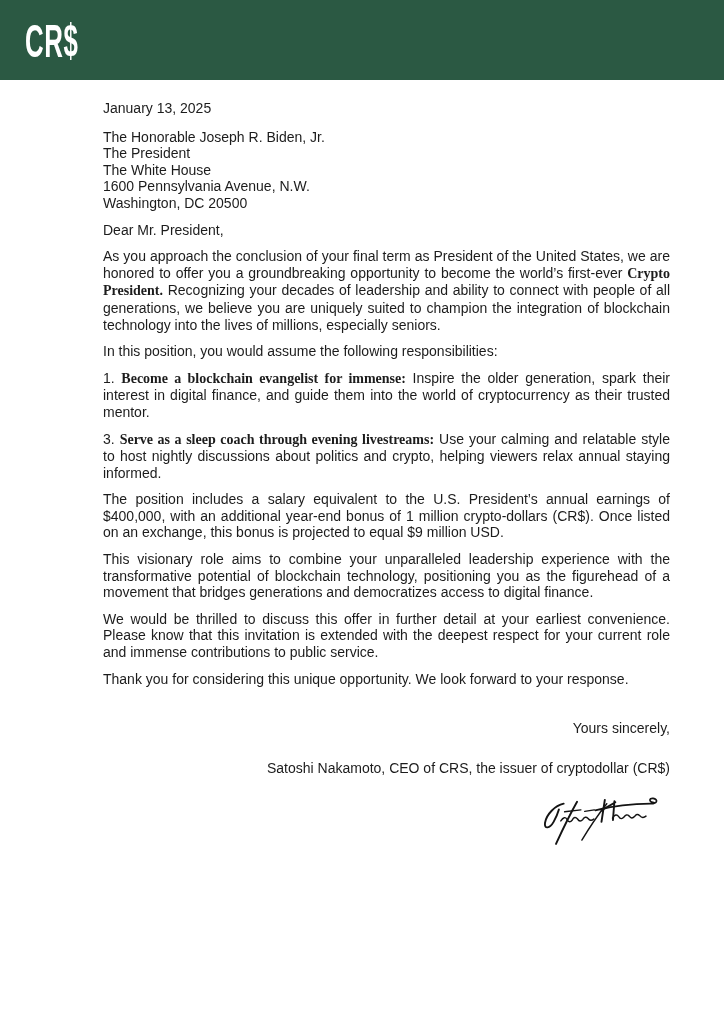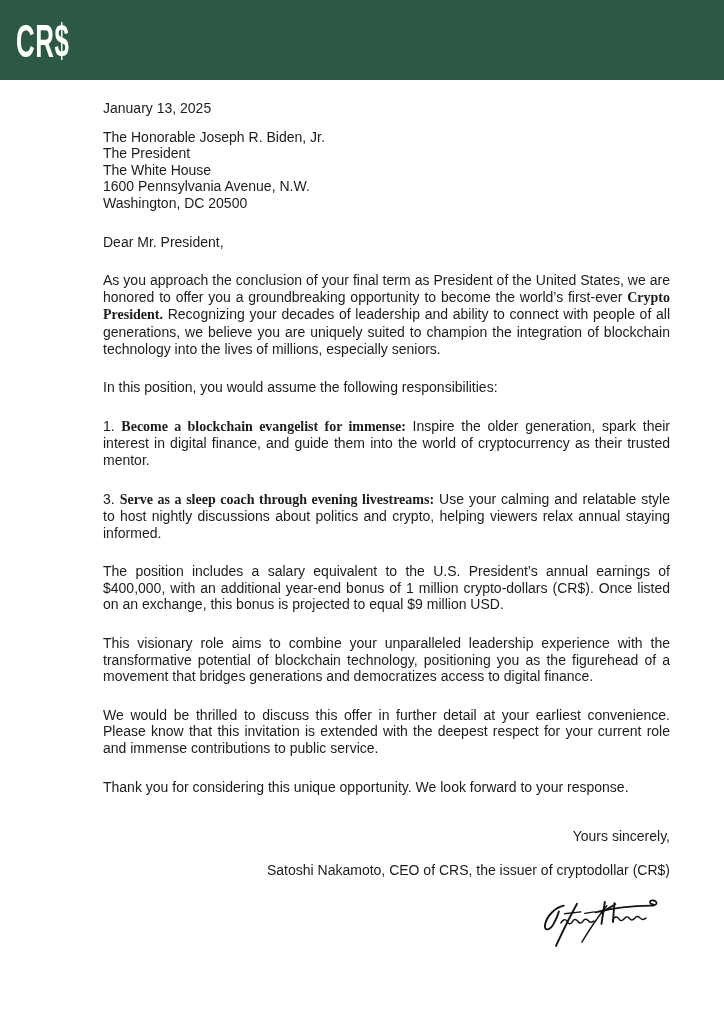--- a/index.html
+++ b/index.html
@@ -12,21 +12,21 @@
     overflow: hidden;
   }
   .page { width: 724px; height: 1024px; background: #ffffff; position: relative; }
 
   
   .header {
     height: 80px;
     background: #2b5943;
     display: flex;
     align-items: center;
-    padding-left: 16px;
+    padding-left: 25px;
     box-sizing: border-box;
   }
   .logo {
     color: #ffffff;
     font-weight: 700;
     font-size: 47px;
     line-height: 1;
     transform: scaleX(0.55);
     transform-origin: left center;
     letter-spacing: 1px;
@@ -36,26 +36,26 @@
   
   .letter {
     padding: 20px 54px 0 103px;
     font-size: 14px;
     line-height: 16.6px;
   }
   .date { margin: 0; }
   .recipient { margin-top: 12px; }
   .recipient div { margin: 0; }
   .salutation { margin-top: 31px; }
-  .para { margin: 22px 0 0 0; text-align: justify; }
+  .para { margin: 10px 0 0 0; text-align: justify; }
   .para strong { font-weight: 700; font-family: Liberation Serif, serif; }
 
   .closing { margin-top: 33px; text-align: right; }
   .valediction { margin: 0; }
-  .signatory { margin-top: 17px; }
+  .signatory { margin-top: 23px; }
   .signature-wrap { margin-top: 14px; display: flex; justify-content: flex-end; padding-right: 2px; }
   .signature-wrap svg { display: block; }
 </style>
 </head>
 <body>
 
 <div class="page">
 
   <div class="header">
     <div class="logo">CR$</div>

